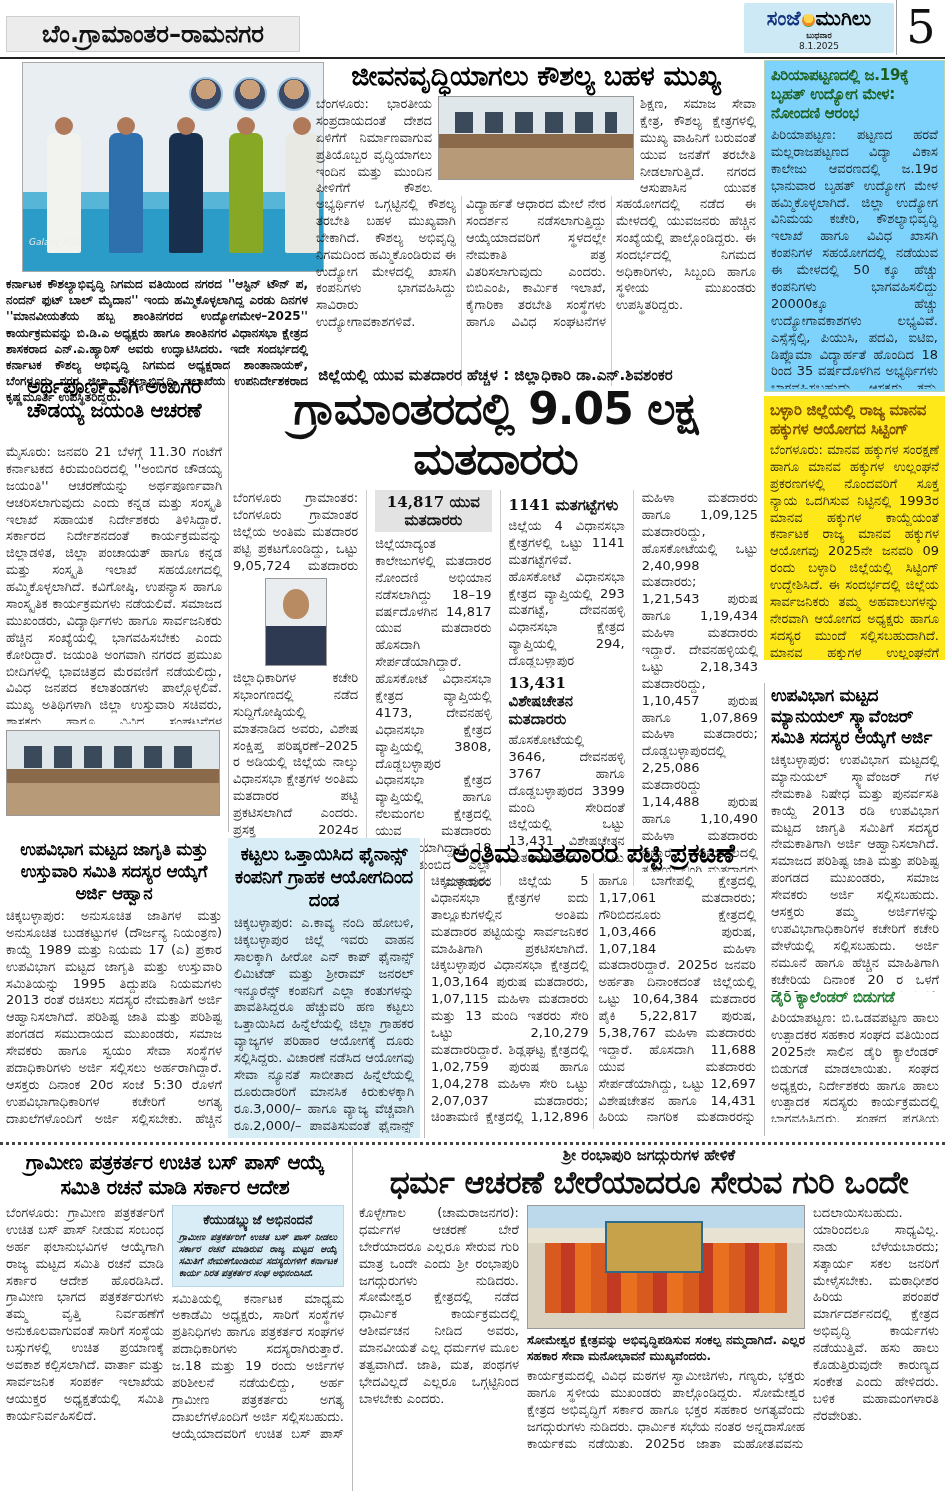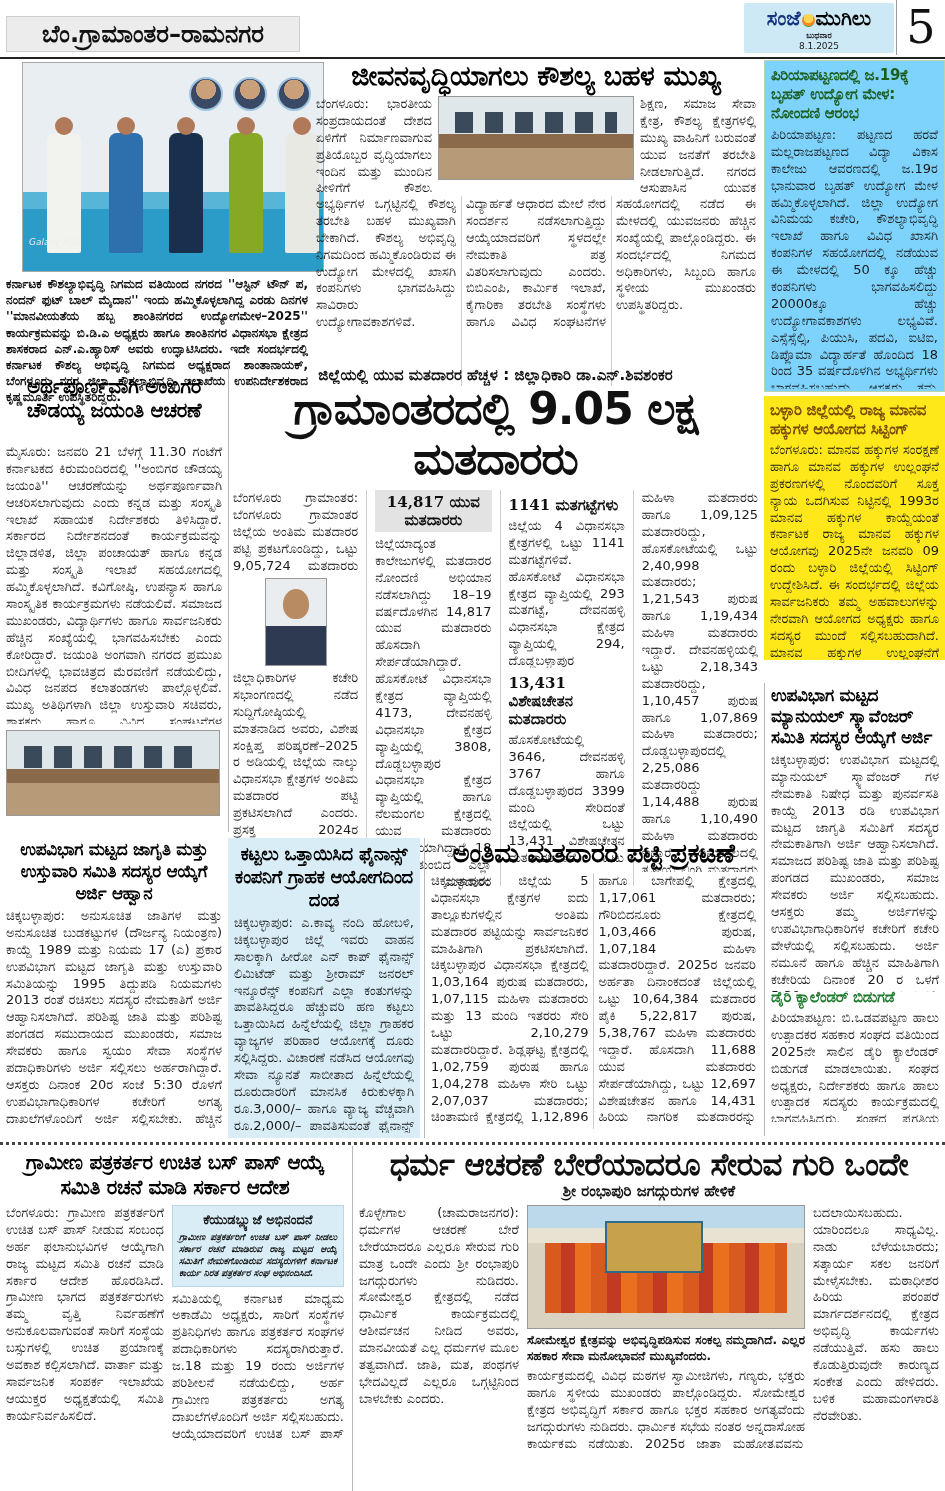--- a/index.html
+++ b/index.html
@@ -245,22 +245,22 @@
         <div id="kudwj-box">
           <div class="bx-title">ಕೆಯುಡಬ್ಲ್ಯುಜೆ ಅಭಿನಂದನೆ</div>
           <div class="bx-body">ಗ್ರಾಮೀಣ ಪತ್ರಕರ್ತರಿಗೆ ಉಚಿತ ಬಸ್ ಪಾಸ್ ನೀಡಲು ಸರ್ಕಾರ ರಚನೆ ಮಾಡಿರುವ ರಾಜ್ಯ ಮಟ್ಟದ ಆಯ್ಕೆ ಸಮಿತಿಗೆ ನೇಮಕಗೊಂಡಿರುವ ಸದಸ್ಯರುಗಳಿಗೆ ಕರ್ನಾಟಕ ಕಾರ್ಯ ನಿರತ ಪತ್ರಕರ್ತರ ಸಂಘ ಅಭಿನಂದಿಸಿದೆ.</div>
         </div>
         <div class="body-txt" style="height:150px;">ಸಮಿತಿಯಲ್ಲಿ ಕರ್ನಾಟಕ ಮಾಧ್ಯಮ ಅಕಾಡೆಮಿ ಅಧ್ಯಕ್ಷರು, ಸಾರಿಗೆ ಸಂಸ್ಥೆಗಳ ಪ್ರತಿನಿಧಿಗಳು ಹಾಗೂ ಪತ್ರಕರ್ತರ ಸಂಘಗಳ ಪದಾಧಿಕಾರಿಗಳು ಸದಸ್ಯರಾಗಿರುತ್ತಾರೆ. ಜ.18 ಮತ್ತು 19 ರಂದು ಅರ್ಜಿಗಳ ಪರಿಶೀಲನೆ ನಡೆಯಲಿದ್ದು, ಅರ್ಹ ಗ್ರಾಮೀಣ ಪತ್ರಕರ್ತರು ಅಗತ್ಯ ದಾಖಲೆಗಳೊಂದಿಗೆ ಅರ್ಜಿ ಸಲ್ಲಿಸಬಹುದು. ಆಯ್ಕೆಯಾದವರಿಗೆ ಉಚಿತ ಬಸ್ ಪಾಸ್ ವಿತರಿಸಲಾಗುವುದು ಎಂದು ಇಲಾಖೆ ಪ್ರಕಟಣೆಯಲ್ಲಿ ತಿಳಿಸಿದೆ.</div>
       </div>
     </div>
   </div>
 
   <div class="abs" id="art-dharma">
+    <div id="dharma-kicker">ಶ್ರೀ ರಂಭಾಪುರಿ ಜಗದ್ಗುರುಗಳ ಹೇಳಿಕೆ</div>
     <div id="dharma-headline">ಧರ್ಮ ಆಚರಣೆ ಬೇರೆಯಾದರೂ ಸೇರುವ ಗುರಿ ಒಂದೇ</div>
-    <div id="dharma-kicker">ಶ್ರೀ ರಂಭಾಪುರಿ ಜಗದ್ಗುರುಗಳ ಹೇಳಿಕೆ</div>
     <div id="dharma-row">
       <div class="body-txt" style="height:250px;">ಕೊಳ್ಳೇಗಾಲ (ಚಾಮರಾಜನಗರ): ಧರ್ಮಗಳ ಆಚರಣೆ ಬೇರೆ ಬೇರೆಯಾದರೂ ಎಲ್ಲರೂ ಸೇರುವ ಗುರಿ ಮಾತ್ರ ಒಂದೇ ಎಂದು ಶ್ರೀ ರಂಭಾಪುರಿ ಜಗದ್ಗುರುಗಳು ನುಡಿದರು. ಸೋಮೇಶ್ವರ ಕ್ಷೇತ್ರದಲ್ಲಿ ನಡೆದ ಧಾರ್ಮಿಕ ಕಾರ್ಯಕ್ರಮದಲ್ಲಿ ಆಶೀರ್ವಚನ ನೀಡಿದ ಅವರು, ಮಾನವೀಯತೆ ಎಲ್ಲ ಧರ್ಮಗಳ ಮೂಲ ತತ್ವವಾಗಿದೆ. ಜಾತಿ, ಮತ, ಪಂಥಗಳ ಭೇದವಿಲ್ಲದೆ ಎಲ್ಲರೂ ಒಗ್ಗಟ್ಟಿನಿಂದ ಬಾಳಬೇಕು ಎಂದರು.</div>
       <div id="dharma-photo-wrap">
         <div class="photo ph-group" style="position:relative; width:278px; height:124px; border:1px solid #999;"></div>
         <div class="caption" style="margin-top:3px;">ಸೋಮೇಶ್ವರ ಕ್ಷೇತ್ರವನ್ನು ಅಭಿವೃದ್ಧಿಪಡಿಸುವ ಸಂಕಲ್ಪ ನಮ್ಮದಾಗಿದೆ. ಎಲ್ಲರ ಸಹಕಾರ ಸೇವಾ ಮನೋಭಾವನೆ ಮುಖ್ಯವೆಂದರು.</div>
         <div class="body-txt" style="height:80px; margin-top:4px;">ಕಾರ್ಯಕ್ರಮದಲ್ಲಿ ವಿವಿಧ ಮಠಗಳ ಸ್ವಾಮೀಜಿಗಳು, ಗಣ್ಯರು, ಭಕ್ತರು ಹಾಗೂ ಸ್ಥಳೀಯ ಮುಖಂಡರು ಪಾಲ್ಗೊಂಡಿದ್ದರು. ಸೋಮೇಶ್ವರ ಕ್ಷೇತ್ರದ ಅಭಿವೃದ್ಧಿಗೆ ಸರ್ಕಾರ ಹಾಗೂ ಭಕ್ತರ ಸಹಕಾರ ಅಗತ್ಯವೆಂದು ಜಗದ್ಗುರುಗಳು ನುಡಿದರು. ಧಾರ್ಮಿಕ ಸಭೆಯ ನಂತರ ಅನ್ನದಾಸೋಹ ಕಾರ್ಯಕ್ರಮ ನಡೆಯಿತು. 2025ರ ಜಾತ್ರಾ ಮಹೋತ್ಸವವನ್ನು ವಿಜೃಂಭಣೆಯಿಂದ ಆಚರಿಸಲು ಸಿದ್ಧತೆ ನಡೆದಿದೆ ಎಂದು ಆಯೋಜಕರು ತಿಳಿಸಿದರು.</div>
       </div>
       <div class="body-txt" style="height:250px;">ಬದಲಾಯಿಸಬಹುದು. ಯಾರಿಂದಲೂ ಸಾಧ್ಯವಿಲ್ಲ. ನಾಡು ಬೆಳೆಯಬಾರದು; ಸತ್ಕಾರ್ಯ ಸಕಲ ಜನರಿಗೆ ಮೇಳೈಸಬೇಕು. ಮಠಾಧೀಶರ ಹಿರಿಯ ಪರಂಪರೆ ಮಾರ್ಗದರ್ಶನದಲ್ಲಿ ಕ್ಷೇತ್ರದ ಅಭಿವೃದ್ಧಿ ಕಾರ್ಯಗಳು ನಡೆಯುತ್ತಿವೆ. ಹಸು ಹಾಲು ಕೊಡುತ್ತಿರುವುದೇ ಕಾರುಣ್ಯದ ಸಂಕೇತ ಎಂದು ಹೇಳಿದರು. ಬಳಿಕ ಮಹಾಮಂಗಳಾರತಿ ನೆರವೇರಿತು.</div>
     </div>
   </div>

